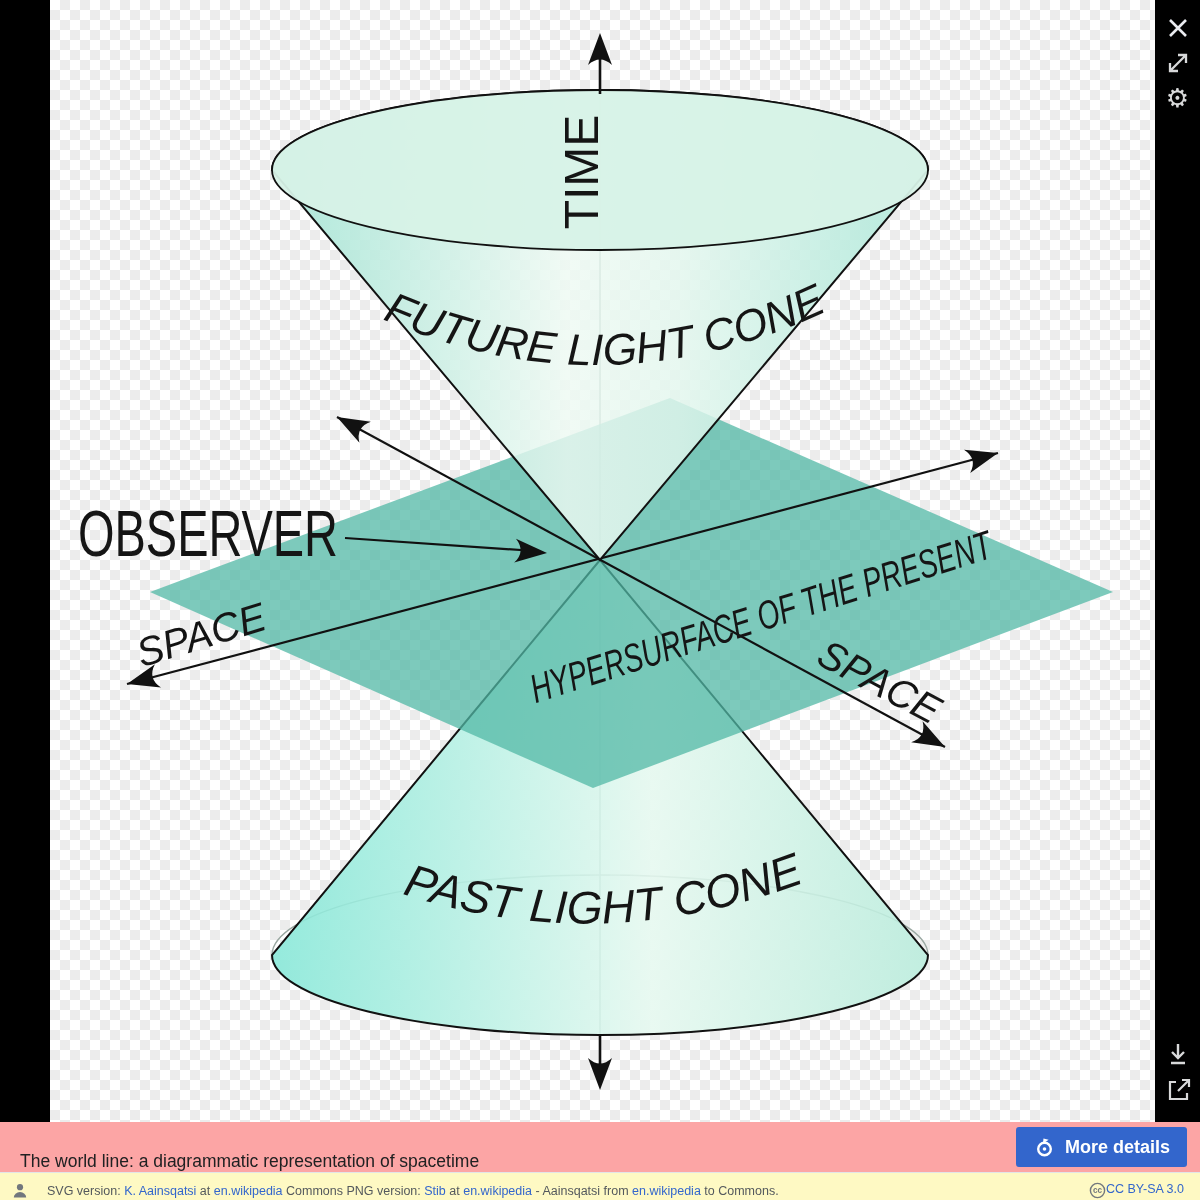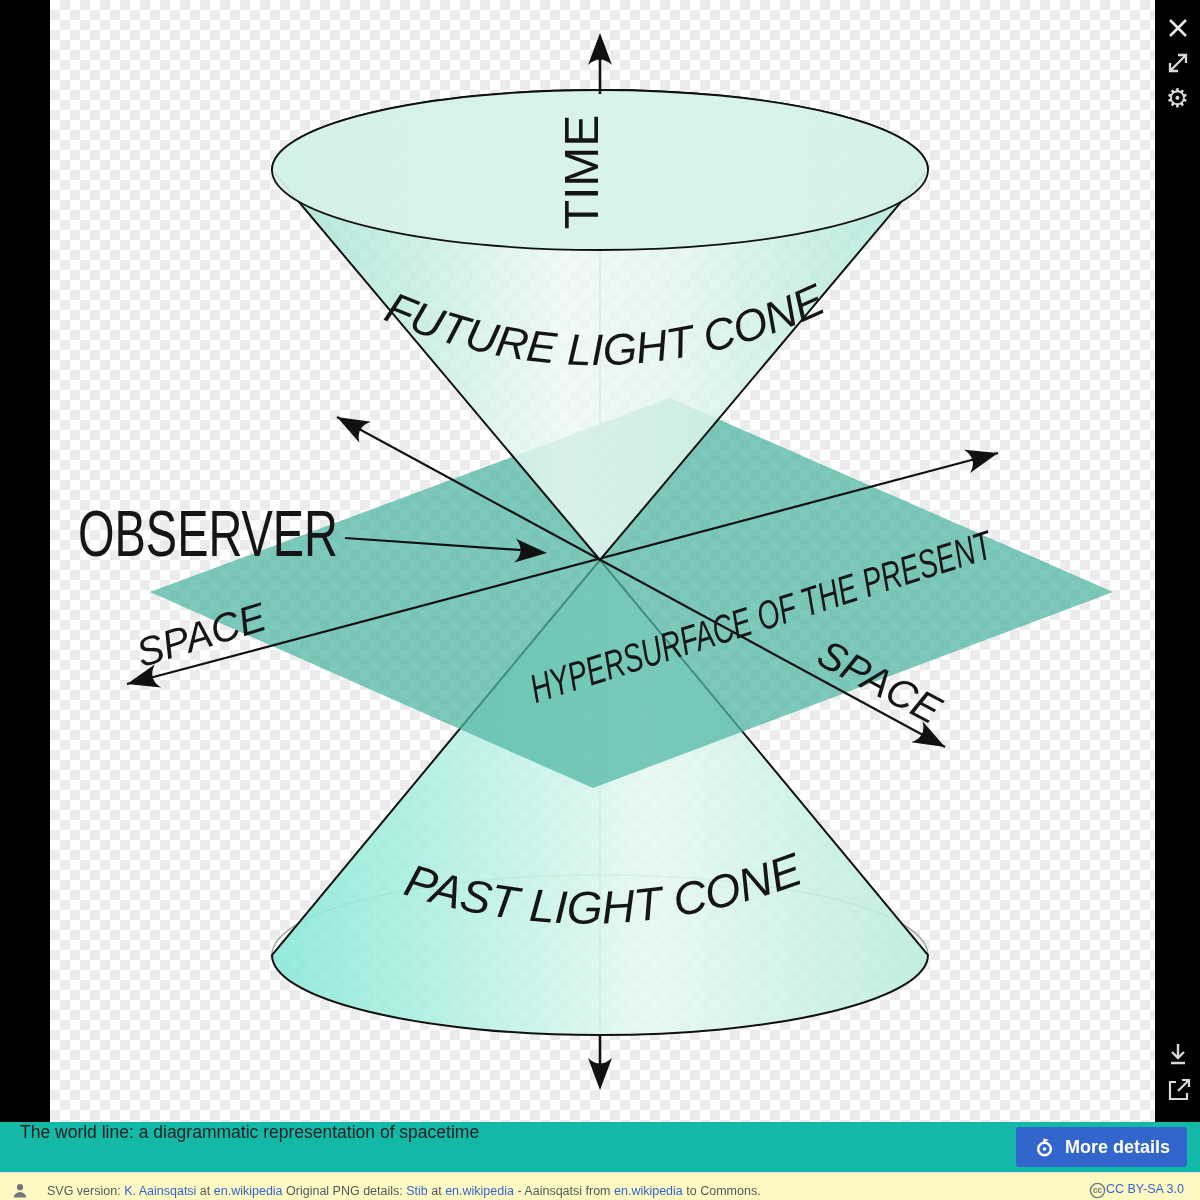--- a/index.html
+++ b/index.html
@@ -19,22 +19,22 @@
     background-size:20px 20px;background-position:0 0,10px 10px;}
   .image-area svg{display:block;}
   
   .rail{position:absolute;right:0;width:45px;display:flex;flex-direction:column;
         align-items:center;z-index:4;}
   .rail.top{top:12px;gap:3px;}
   .rail.bottom{top:1038px;gap:4px;}
   .rail-btn{width:34px;height:32px;display:flex;align-items:center;justify-content:center;
             cursor:pointer;color:#d8d9da;font-size:26px;line-height:1;}
   
-  .caption-bar{position:absolute;left:0;top:1122px;width:1200px;height:50px;background:#14b8a6;
-               display:flex;align-items:flex-start;z-index:5;}
+  .caption-bar{position:absolute;left:0;top:1122px;width:1200px;height:50px;background:#fca5a5;
+               display:flex;align-items:flex-end;z-index:5;}
   .caption-text{margin-left:20px;font-size:17.5px;color:#202122;}
   .more-btn{position:absolute;right:13px;top:5px;height:40px;background:#3366cc;color:#fff;
             border:none;border-radius:3px;display:flex;align-items:center;gap:9px;
             padding:12px 17px;font-size:18px;font-weight:bold;cursor:pointer;
             font-family:"Liberation Sans",sans-serif;}
   
   .footer{position:absolute;left:0;top:1172px;width:1200px;height:36px;background:#fef9c3;
           border-top:1px solid #e3e5e7;display:flex;align-items:center;z-index:5;
           font-size:12.5px;color:#54595d;}
   .footer .attr{margin-left:12px;white-space:pre;display:flex;align-items:center;gap:0;}
@@ -158,21 +158,21 @@
       <span>More details</span>
     </button>
   </div>
 
   <div class="footer">
     <svg class="person-icon" width="14" height="15" viewBox="0 0 14 15" style="margin-left:13px">
       <circle cx="7" cy="4.2" r="3.1" fill="#72777d"></circle>
       <path d="M0.8,14.5 a6.2,5.4 0 0 1 12.4,0 Z" fill="#72777d"></path>
     </svg>
     <span class="attr">
-      <span>SVG version: </span><span class="link">K. Aainsqatsi</span><span> at </span><span class="link">en.wikipedia</span><span> Original PNG details: </span><span class="link">Stib</span><span> at </span><span class="link">en.wikipedia</span><span> - Aainsqatsi from </span><span class="link">en.wikipedia</span><span> to Commons.</span>
+      <span>SVG version: </span><span class="link">K. Aainsqatsi</span><span> at </span><span class="link">en.wikipedia</span><span> Commons PNG version: </span><span class="link">Stib</span><span> at </span><span class="link">en.wikipedia</span><span> - Aainsqatsi from </span><span class="link">en.wikipedia</span><span> to Commons.</span>
     </span>
     <span class="license">
       <svg width="17" height="17" viewBox="0 0 17 17">
         <circle cx="8.5" cy="8.5" r="7.1" fill="none" stroke="#72777d" stroke-width="1.4"></circle>
         <text x="8.5" y="11.4" text-anchor="middle" font-size="8.2" font-weight="bold" fill="#72777d" font-family="Liberation Sans, sans-serif">cc</text>
       </svg>
       <span class="link">CC BY-SA 3.0</span>
     </span>
   </div>
 

